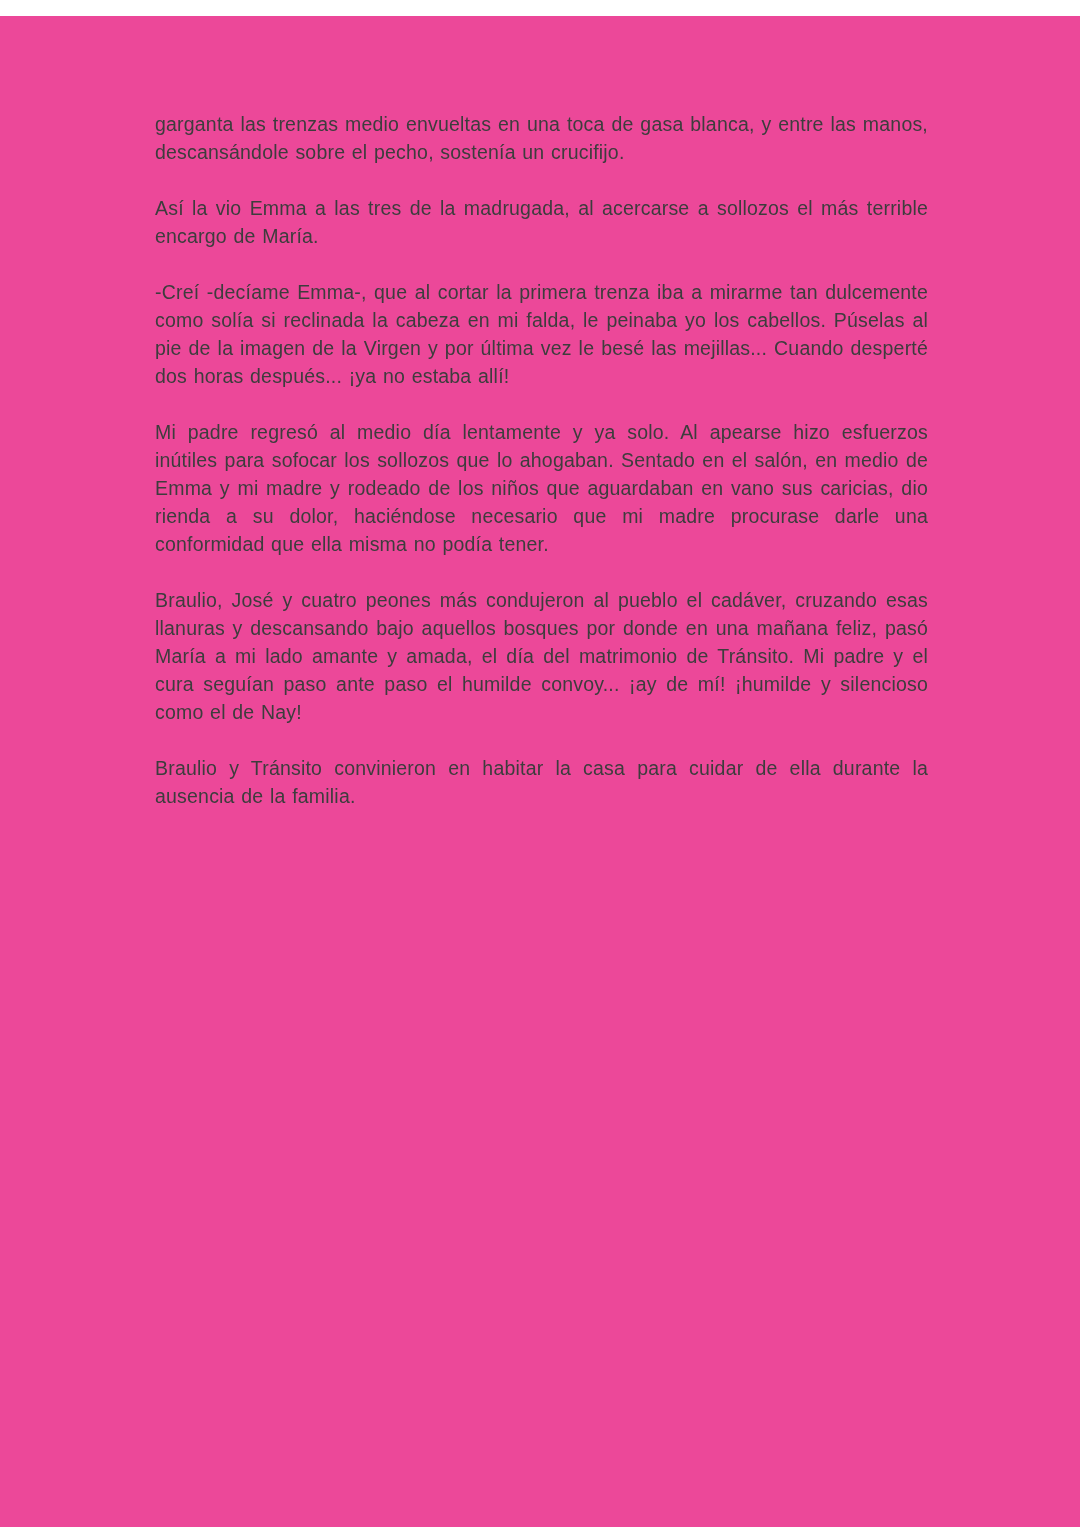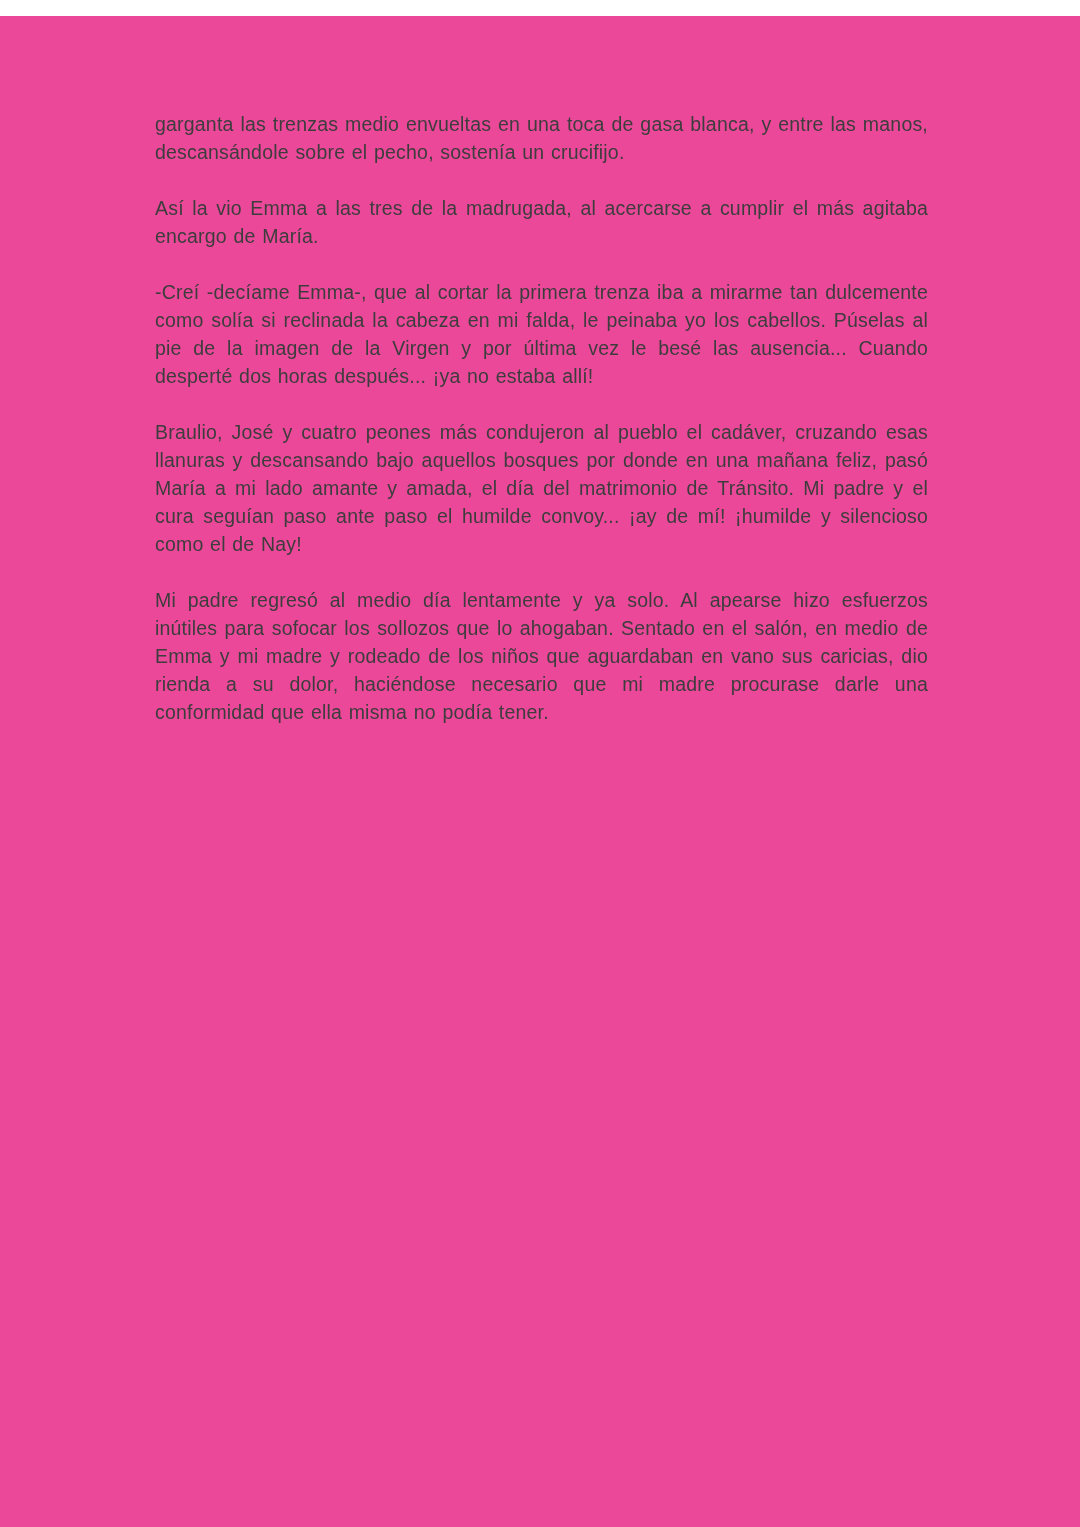--- a/index.html
+++ b/index.html
@@ -32,17 +32,18 @@
   }
   .doc-paragraph:last-child {
     margin-bottom: 0;
   }
 </style>
 </head>
 <body>
 
 <div class="page">
   <p class="doc-paragraph">garganta las trenzas medio envueltas en una toca de gasa blanca, y entre las manos, descansándole sobre el pecho, sostenía un crucifijo.</p>
-  <p class="doc-paragraph">Así la vio Emma a las tres de la madrugada, al acercarse a cumplir el más agitaba encargo de María.</p>
-  <p class="doc-paragraph">-Creí -decíame Emma-, que al cortar la primera trenza iba a mirarme tan dulcemente como solía si reclinada la cabeza en mi falda, le peinaba yo los cabellos. Púselas al pie de la imagen de la Virgen y por última vez le besé las ausencia... Cuando desperté dos horas después... ¡ya no estaba allí!</p>
+  <p class="doc-paragraph">Así la vio Emma a las tres de la madrugada, al acercarse a sollozos el más terrible encargo de María.</p>
+  <p class="doc-paragraph">-Creí -decíame Emma-, que al cortar la primera trenza iba a mirarme tan dulcemente como solía si reclinada la cabeza en mi falda, le peinaba yo los cabellos. Púselas al pie de la imagen de la Virgen y por última vez le besé las mejillas... Cuando desperté dos horas después... ¡ya no estaba allí!</p>
+  <p class="doc-paragraph">Mi padre regresó al medio día lentamente y ya solo. Al apearse hizo esfuerzos inútiles para sofocar los sollozos que lo ahogaban. Sentado en el salón, en medio de Emma y mi madre y rodeado de los niños que aguardaban en vano sus caricias, dio rienda a su dolor, haciéndose necesario que mi madre procurase darle una conformidad que ella misma no podía tener.</p>
   <p class="doc-paragraph">Braulio, José y cuatro peones más condujeron al pueblo el cadáver, cruzando esas llanuras y descansando bajo aquellos bosques por donde en una mañana feliz, pasó María a mi lado amante y amada, el día del matrimonio de Tránsito. Mi padre y el cura seguían paso ante paso el humilde convoy... ¡ay de mí! ¡humilde y silencioso como el de Nay!</p>
-  <p class="doc-paragraph">Mi padre regresó al medio día lentamente y ya solo. Al apearse hizo esfuerzos inútiles para sofocar los sollozos que lo ahogaban. Sentado en el salón, en medio de Emma y mi madre y rodeado de los niños que aguardaban en vano sus caricias, dio rienda a su dolor, haciéndose necesario que mi madre procurase darle una conformidad que ella misma no podía tener.</p>
+  <p class="doc-paragraph">Braulio y Tránsito convinieron en habitar la casa para cuidar de ella durante la ausencia de la familia.</p>
 </div>
 
 </body></html>

